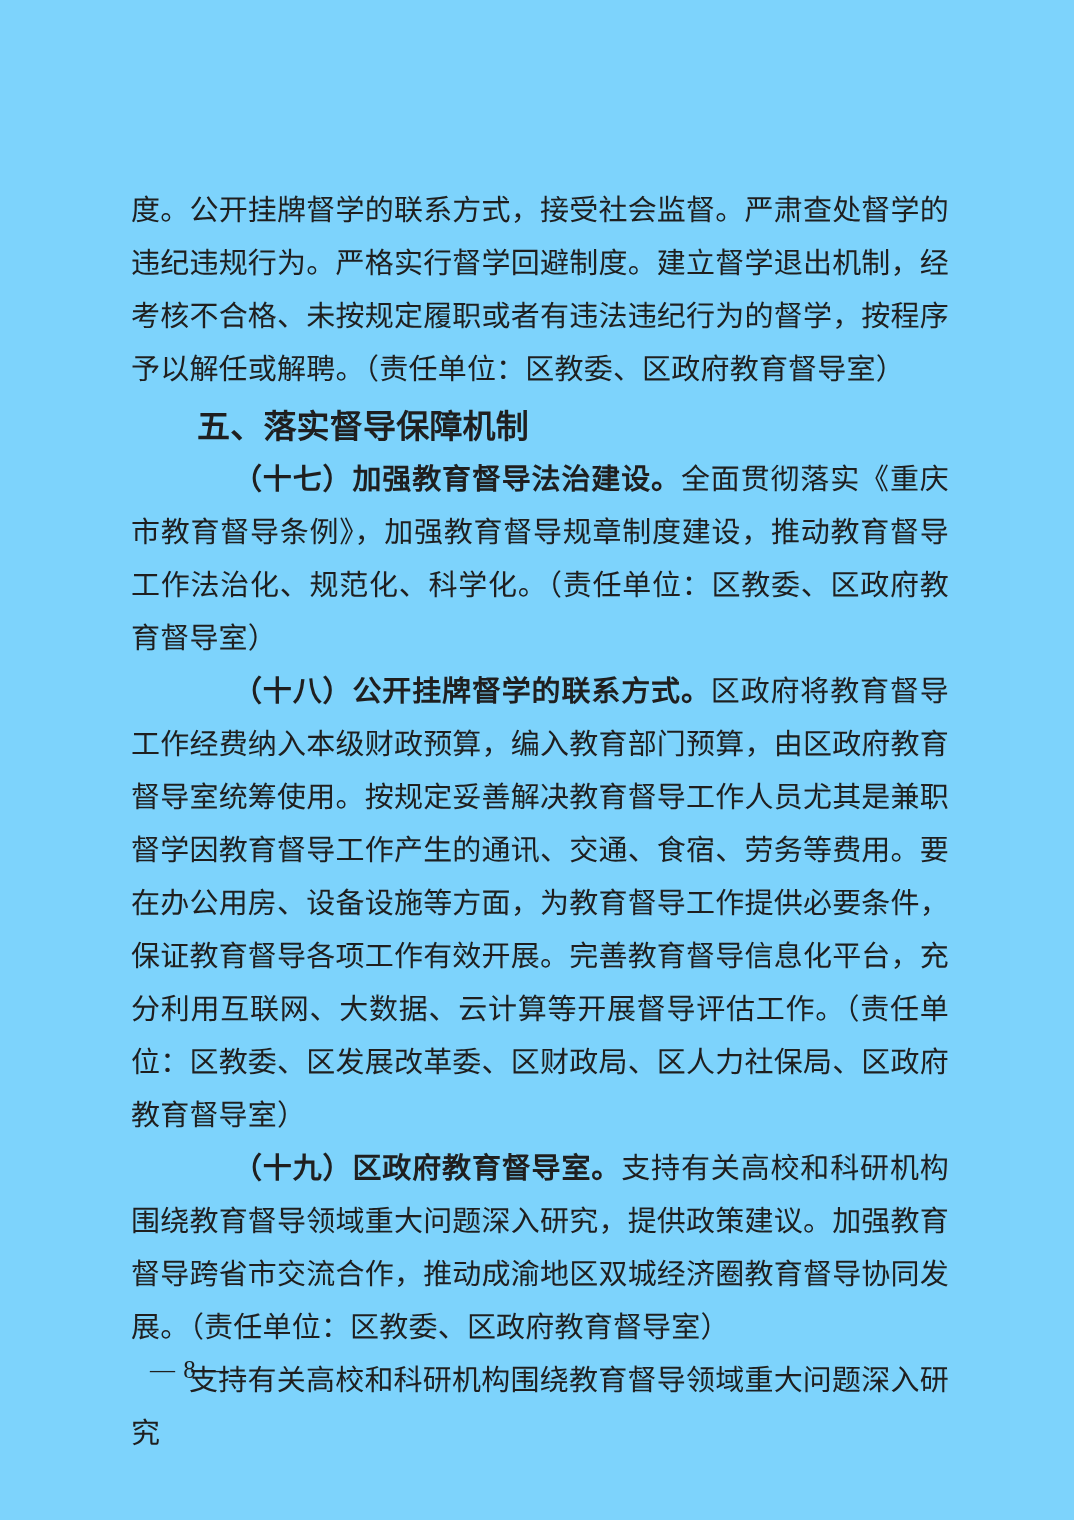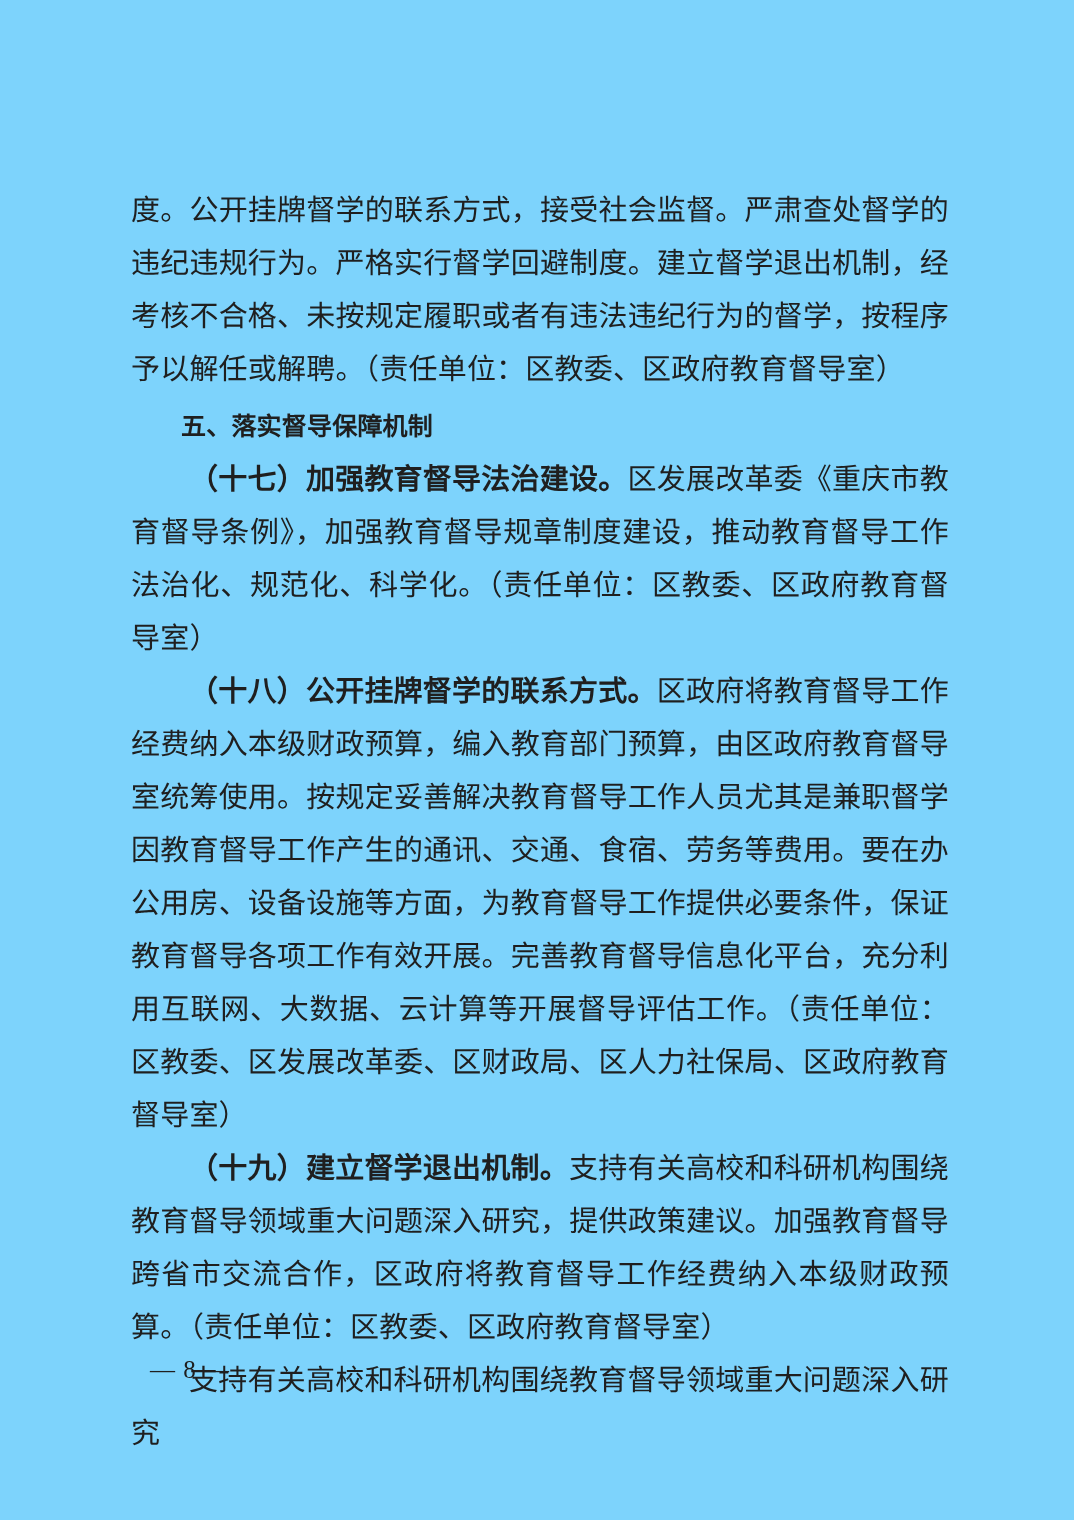--- a/index.html
+++ b/index.html
@@ -32,26 +32,27 @@
     text-indent: 2em;
   }
   .para.no-indent {
     text-indent: 0;
   }
   .heading {
     margin: 4px 0 0 0;
     padding: 0;
     font-family: "Liberation Sans", "DejaVu Sans", sans-serif;
     font-weight: 700;
-    font-size: 25px;
+    font-size: 33px;
     line-height: 53px;
     text-indent: 2em;
   }
   .lead {
     font-weight: 700;
+    margin-left: 44px;
   }
   .page-footer {
     position: absolute;
     left: 150px;
     top: 1355px;
     font-size: 25px;
     line-height: 30px;
     letter-spacing: 1px;
     color: #1f1f1f;
   }
@@ -60,25 +61,25 @@
 <body>
 
 <div class="page">
 
   <main class="text-block">
 
     <p class="para no-indent"><span>度。公开挂牌督学的联系方式，接受社会监督。严肃查处督学的违纪违规行为。严格实行督学回避制度。建立督学退出机制，经考核不合格、未按规定履职或者有违法违纪行为的督学，按程序予以解任或解聘。（责任单位：区教委、区政府教育督导室）</span></p>
 
     <h2 class="heading"><span>五、落实督导保障机制</span></h2>
 
-    <p class="para"><span class="lead">（十七）加强教育督导法治建设。</span><span>区发展改革委《重庆市教育督导条例》，加强教育督导规章制度建设，推动教育督导工作法治化、规范化、科学化。（责任单位：区教委、区政府教育督导室）</span></p>
+    <p class="para"><span class="lead">（十七）加强教育督导法治建设。</span><span>全面贯彻落实《重庆市教育督导条例》，加强教育督导规章制度建设，推动教育督导工作法治化、规范化、科学化。（责任单位：区教委、区政府教育督导室）</span></p>
 
     <p class="para"><span class="lead">（十八）公开挂牌督学的联系方式。</span><span>区政府将教育督导工作经费纳入本级财政预算，编入教育部门预算，由区政府教育督导室统筹使用。按规定妥善解决教育督导工作人员尤其是兼职督学因教育督导工作产生的通讯、交通、食宿、劳务等费用。要在办公用房、设备设施等方面，为教育督导工作提供必要条件，保证教育督导各项工作有效开展。完善教育督导信息化平台，充分利用互联网、大数据、云计算等开展督导评估工作。（责任单位：区教委、区发展改革委、区财政局、区人力社保局、区政府教育督导室）</span></p>
 
-    <p class="para"><span class="lead">（十九）建立督学退出机制。</span><span>支持有关高校和科研机构围绕教育督导领域重大问题深入研究，提供政策建议。加强教育督导跨省市交流合作，区政府将教育督导工作经费纳入本级财政预算。（责任单位：区教委、区政府教育督导室）</span></p>
+    <p class="para"><span class="lead">（十九）区政府教育督导室。</span><span>支持有关高校和科研机构围绕教育督导领域重大问题深入研究，提供政策建议。加强教育督导跨省市交流合作，推动成渝地区双城经济圈教育督导协同发展。（责任单位：区教委、区政府教育督导室）</span></p>
 
     <p class="para"><span>支持有关高校和科研机构围绕教育督导领域重大问题深入研究</span></p>
 
   </main>
 
   <footer class="page-footer">
     <span>— 8 —</span>
   </footer>
 
 </div>

